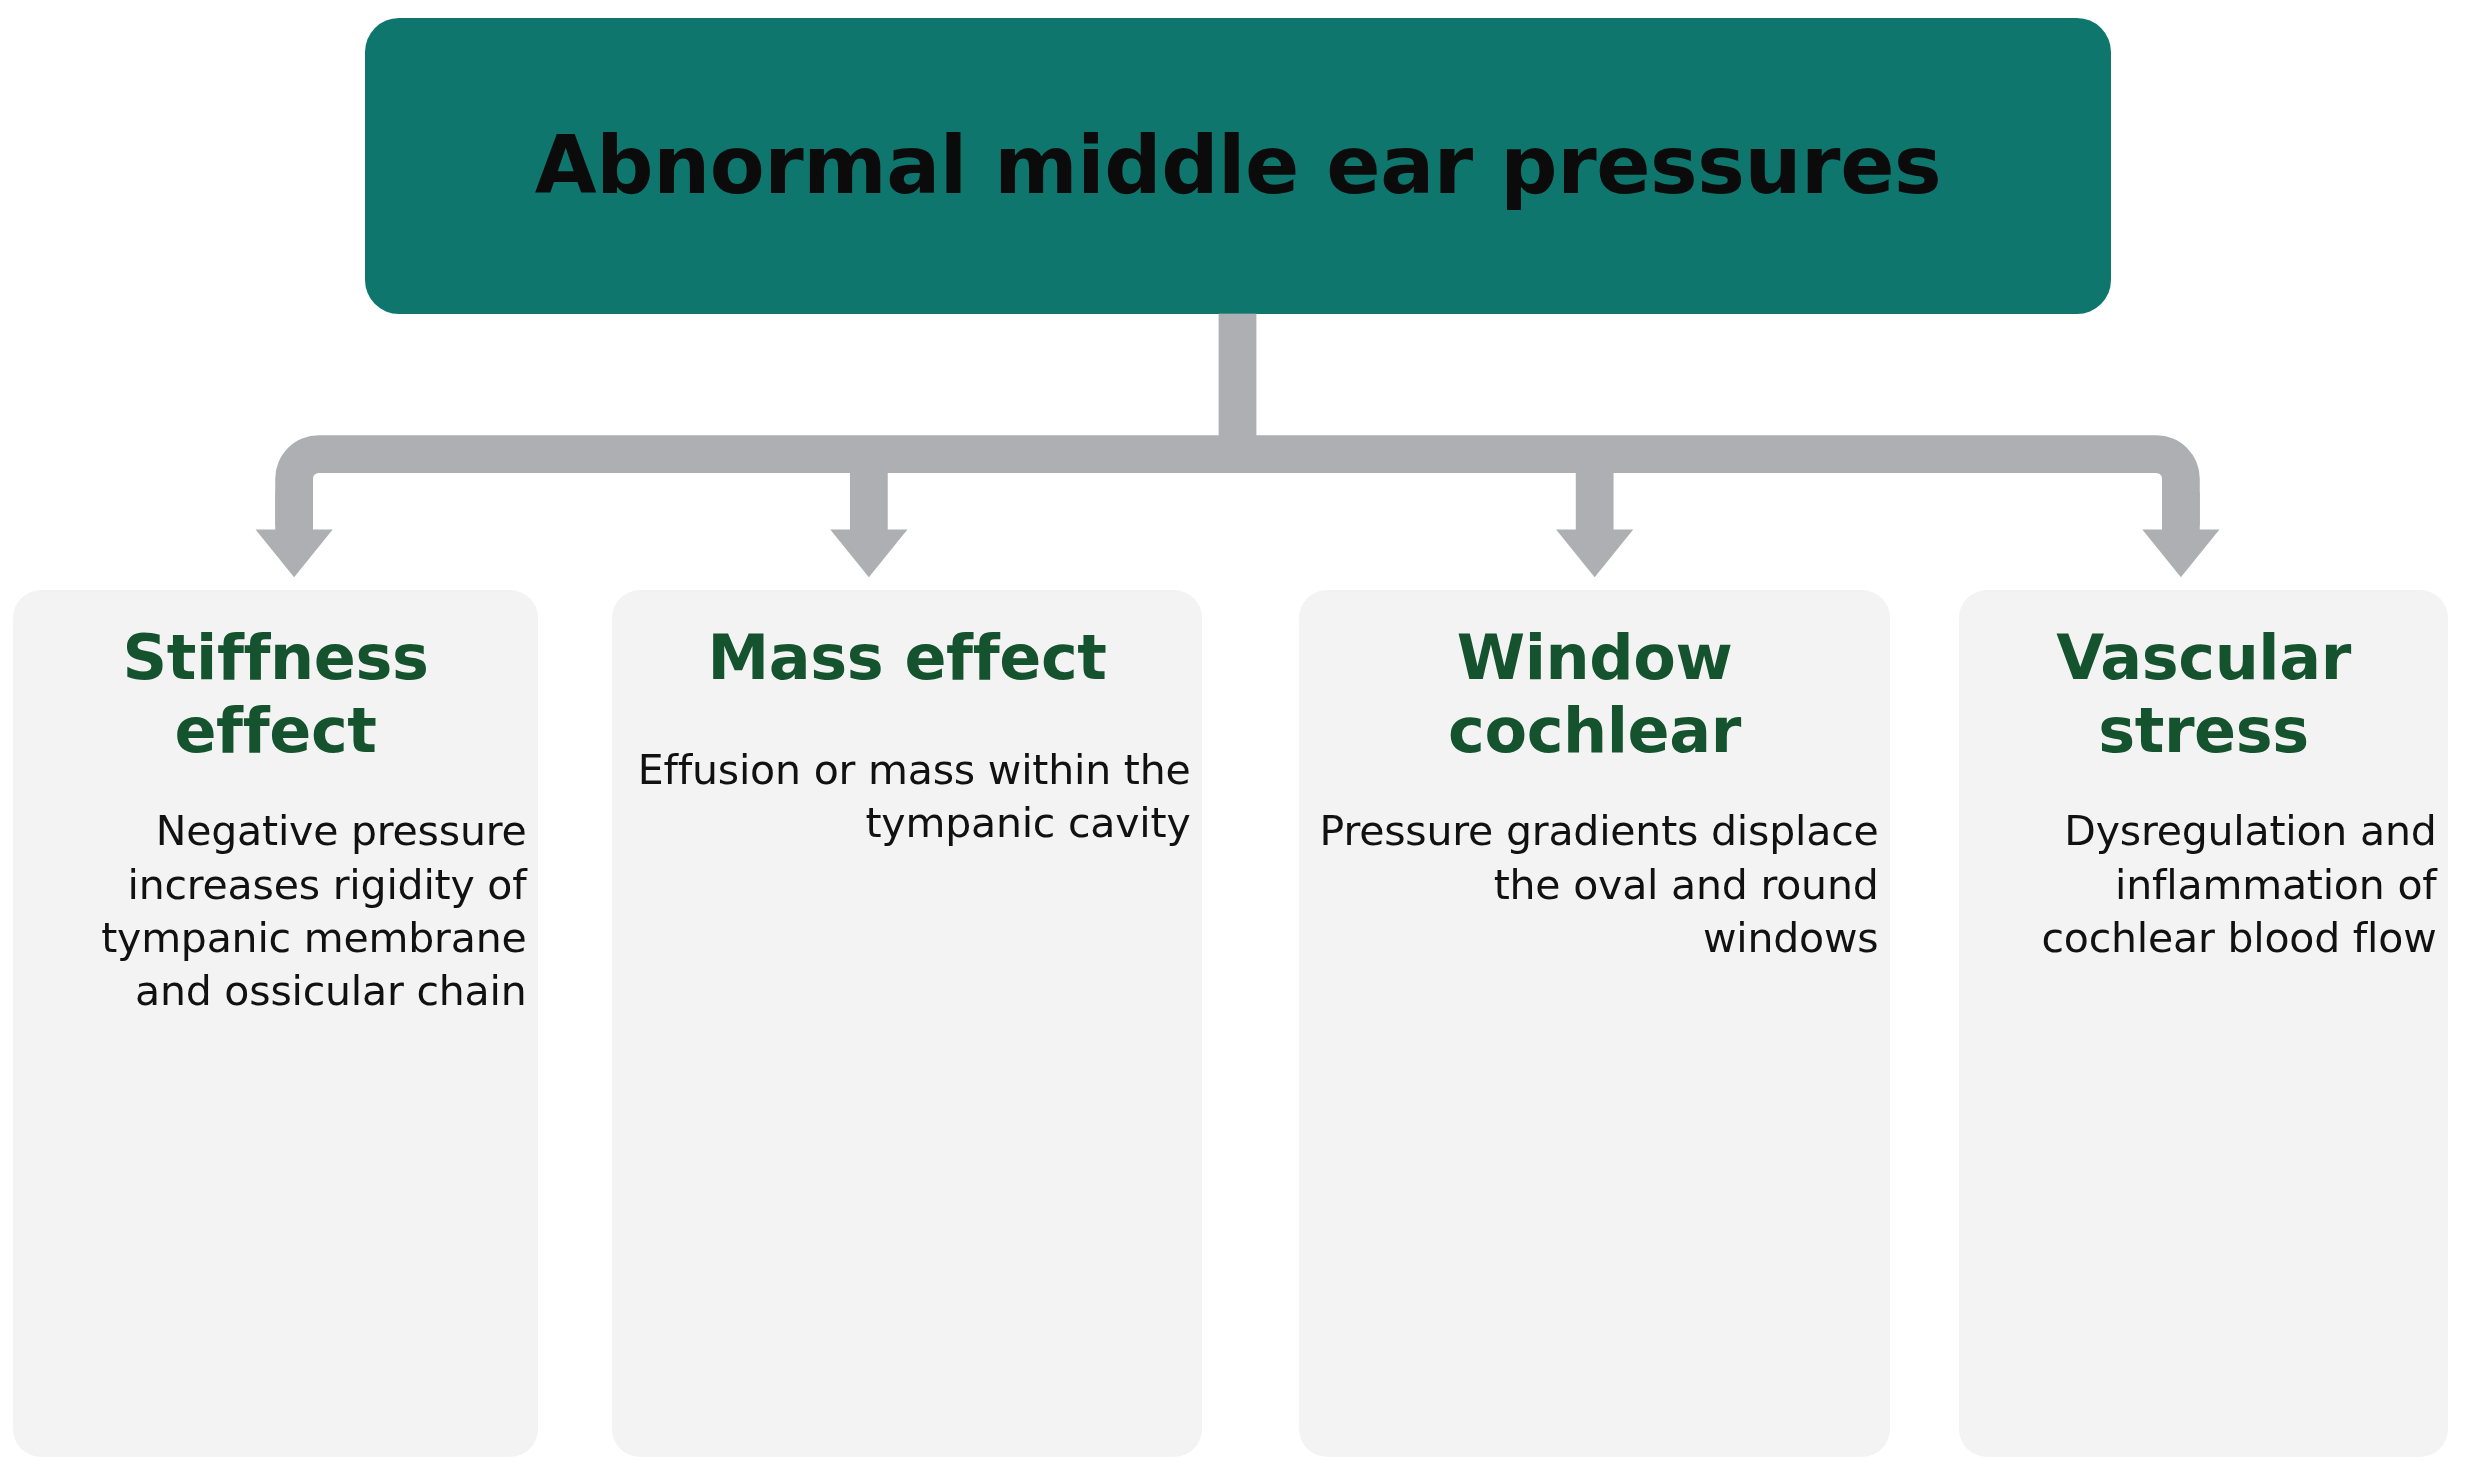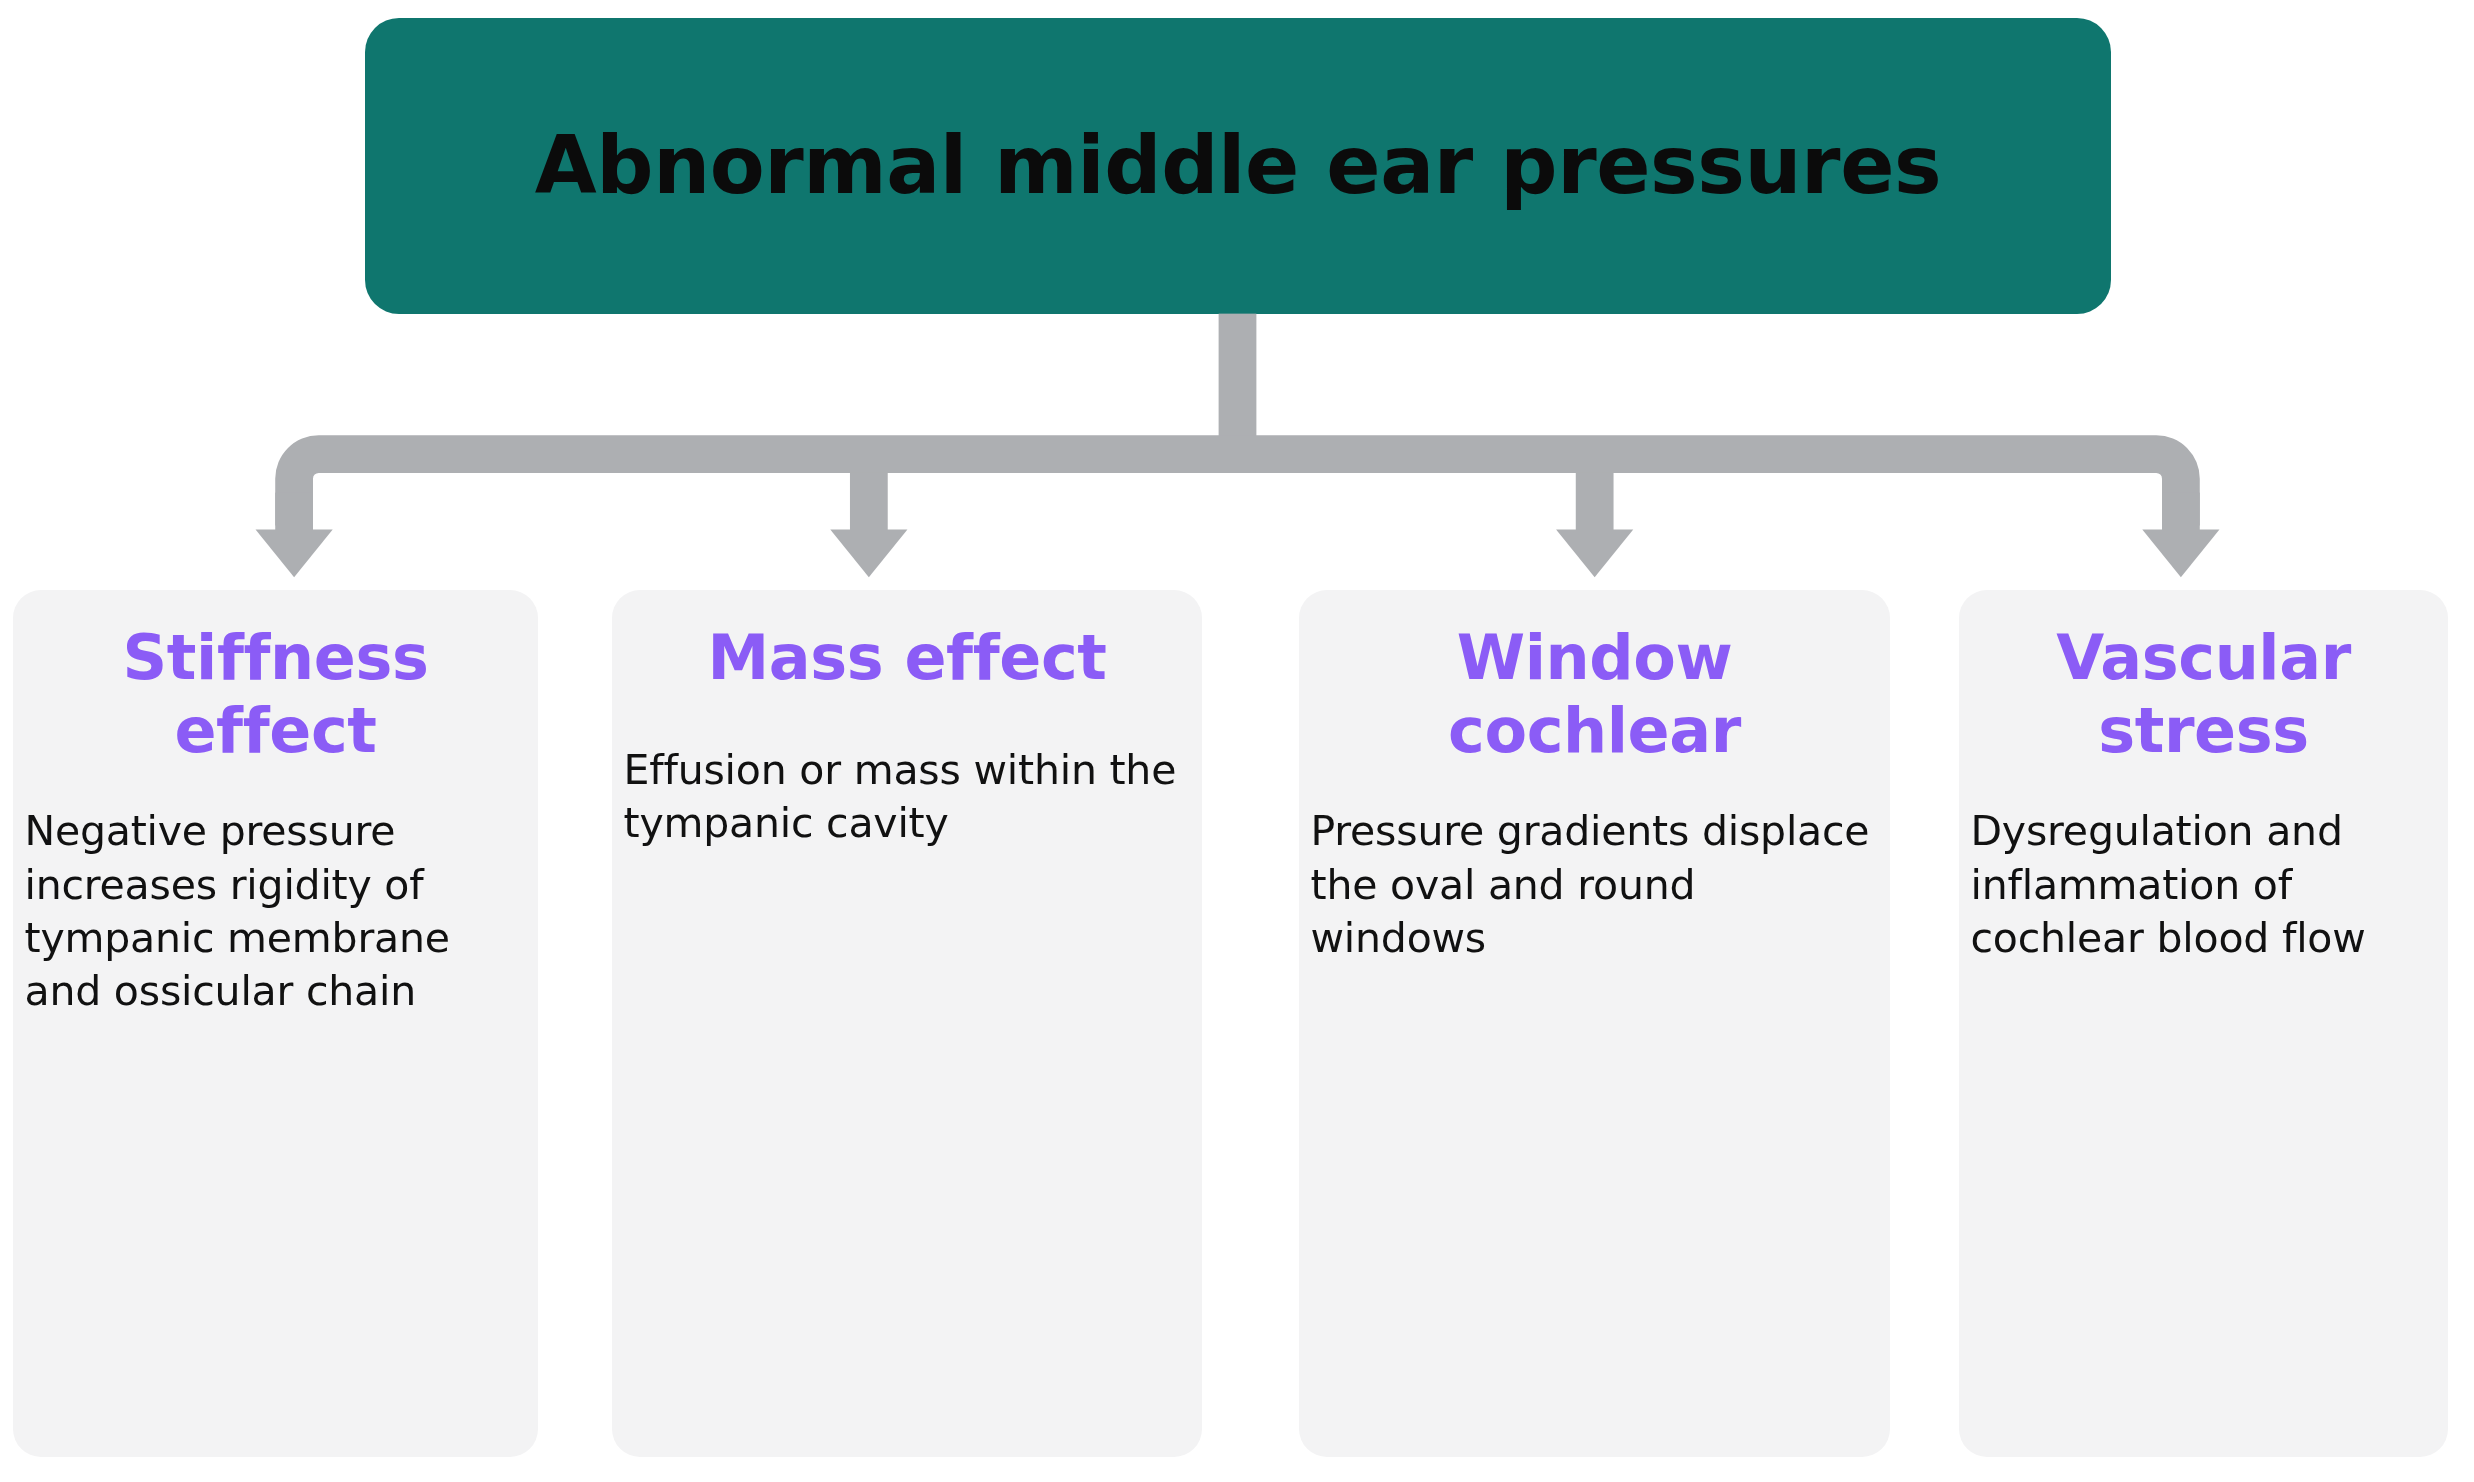--- a/index.html
+++ b/index.html
@@ -77,33 +77,33 @@
     align-items: center;
   }
   .card-1 { left: 13px;   width: 525px; }
   .card-2 { left: 612px;  width: 590px; gap: 12px; }
   .card-3 { left: 1299px; width: 591px; }
   .card-4 { left: 1959px; width: 489px; }
 
   .card-title {
     font-size: 62px;
     font-weight: 700;
-    color: #8b5cf6;
+    color: #14532d;
     line-height: 1.18;
     text-align: center;
     letter-spacing: -0.4px;
     margin: 0 0 38px 0;
     max-width: 100%;
   }
   .card-body {
     font-size: 41px;
     font-weight: 400;
     color: #111111;
     line-height: 1.30;
-    text-align: left;
+    text-align: right;
     letter-spacing: -0.2px;
     max-width: 100%;
   }
 </style>
 </head>
 <body>
 
 <div id="diagram">
 
   <div class="root-node">

